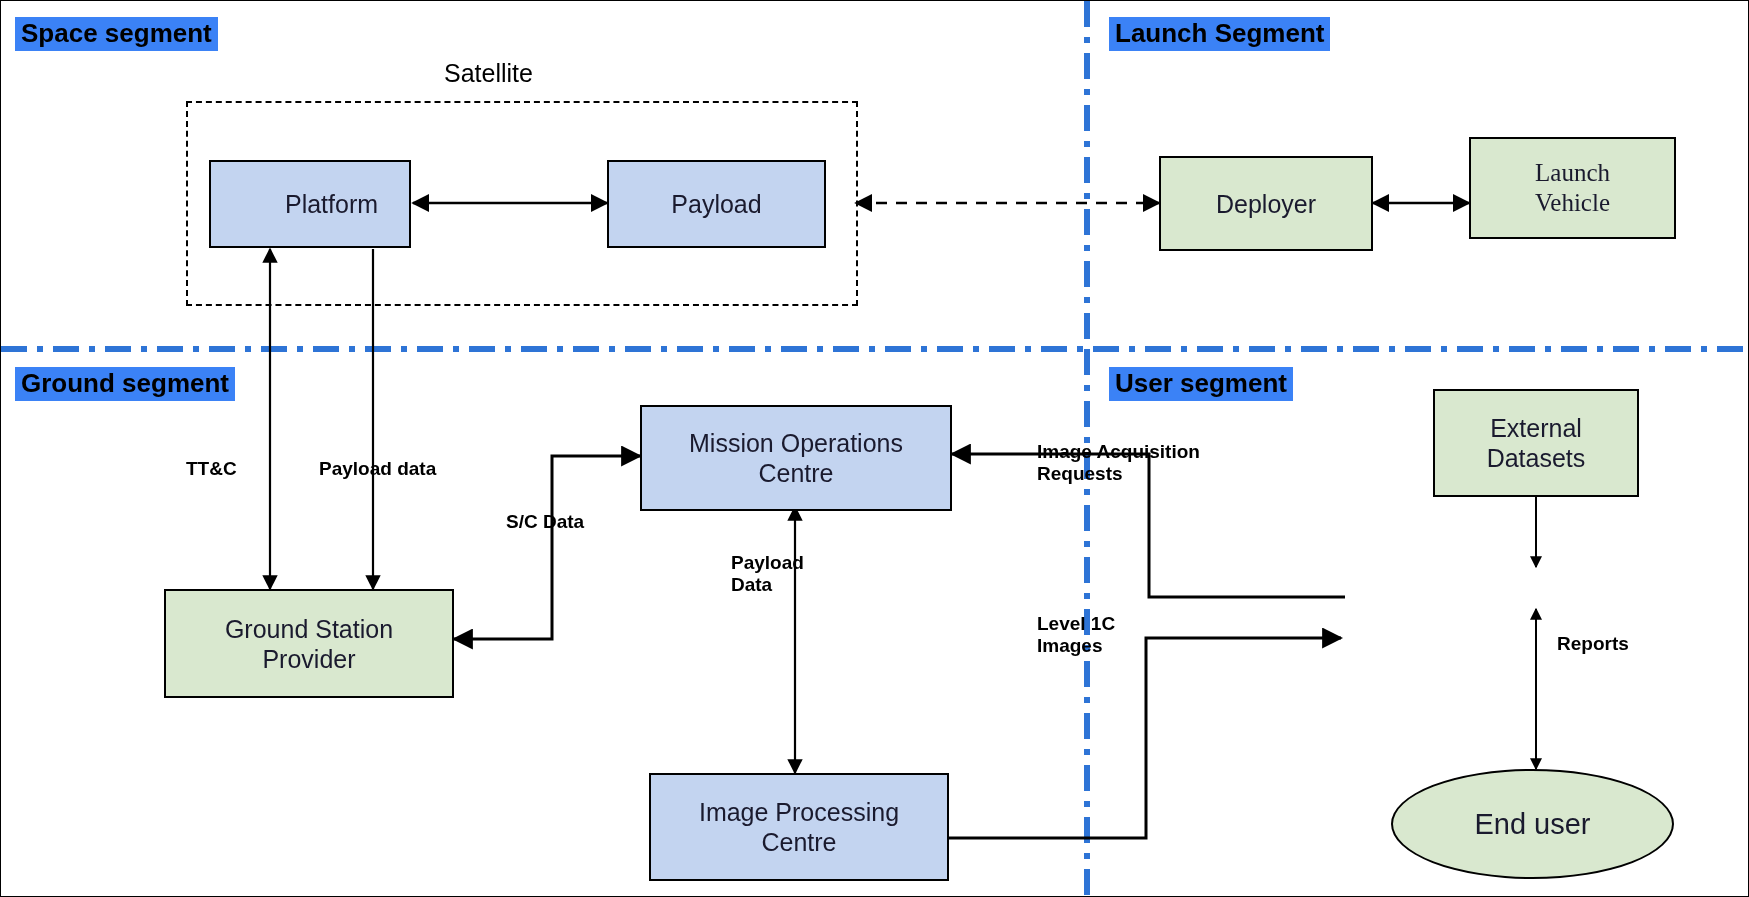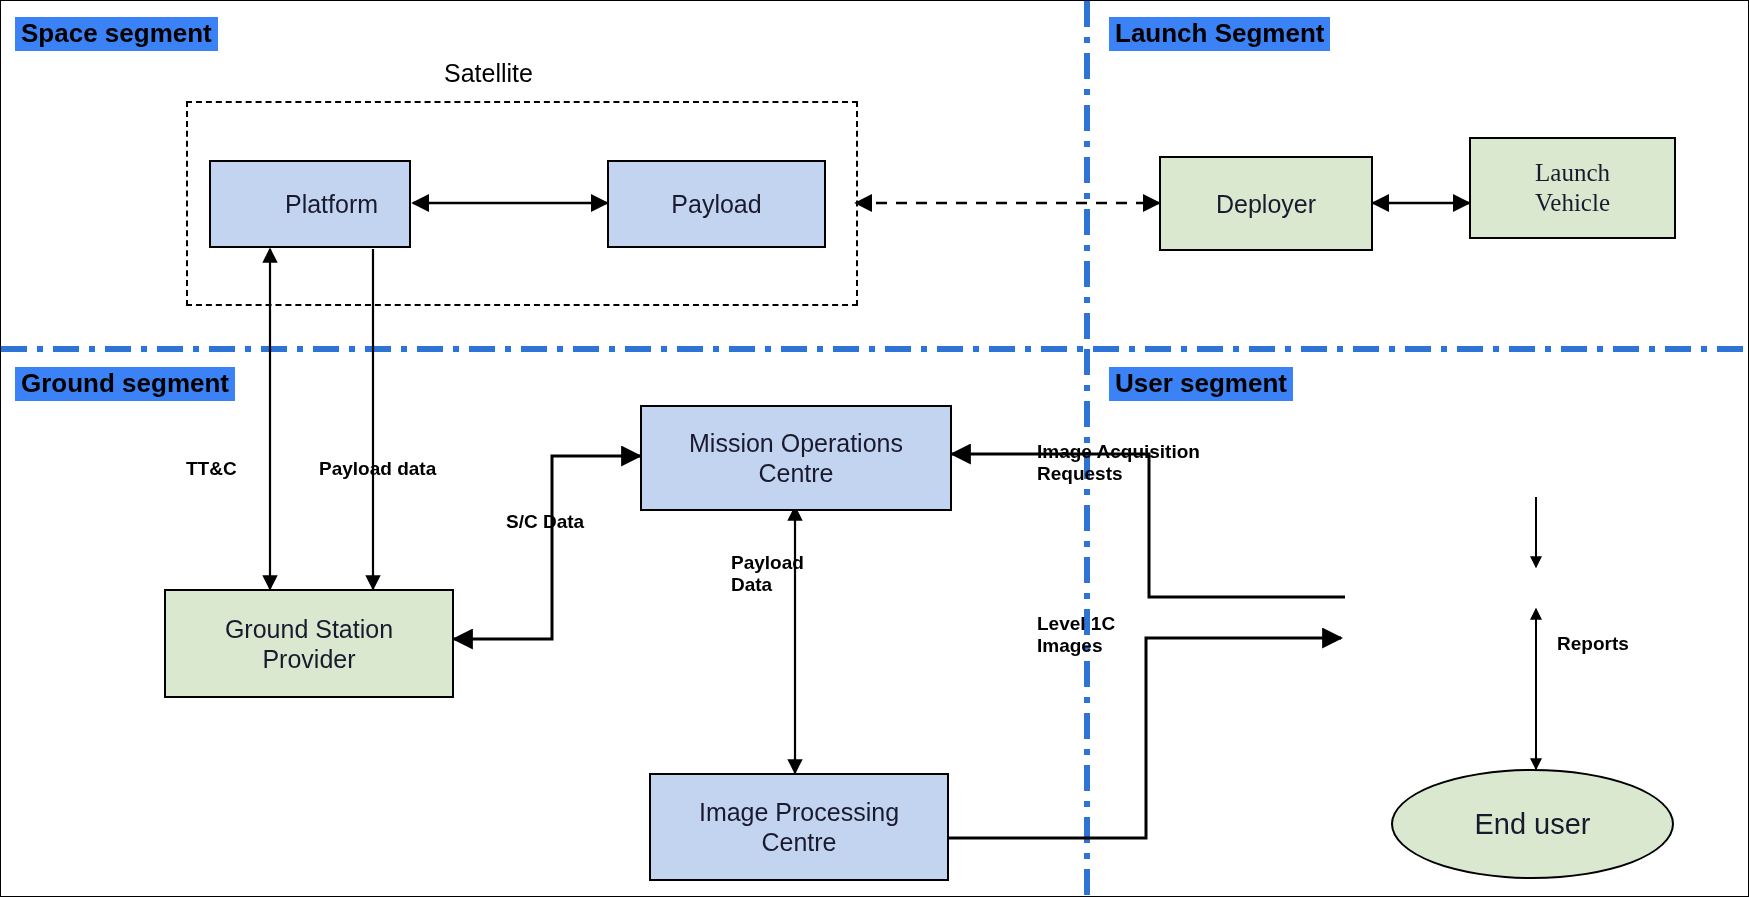--- a/index.html
+++ b/index.html
@@ -94,20 +94,22 @@
 
   <div class="node green" style="left:163px;top:588px;width:290px;height:109px;white-space:pre-line;">Ground Station
 Provider</div>
 
   <div class="node blue" style="left:639px;top:384px;width:312px;height:106px;white-space:pre-line;margin-top:20px;">Mission Operations
 Centre</div>
 
   <div class="node blue" style="left:648px;top:772px;width:300px;height:108px;white-space:pre-line;">Image Processing
 Centre</div>
 
+  <div class="node green" style="left:1432px;top:388px;width:206px;height:108px;white-space:pre-line;">External
+Datasets</div>
 
 
   <div class="node green ellipse" style="left:1390px;top:768px;width:283px;height:110px;font-size:29px;">End user</div>
 
   <div class="edge-label" style="left:185px;top:457px;">TT&amp;C</div>
 
   <div class="edge-label" style="left:318px;top:457px;">Payload data</div>
 
   <div class="edge-label" style="left:505px;top:510px;">S/C Data</div>
 

